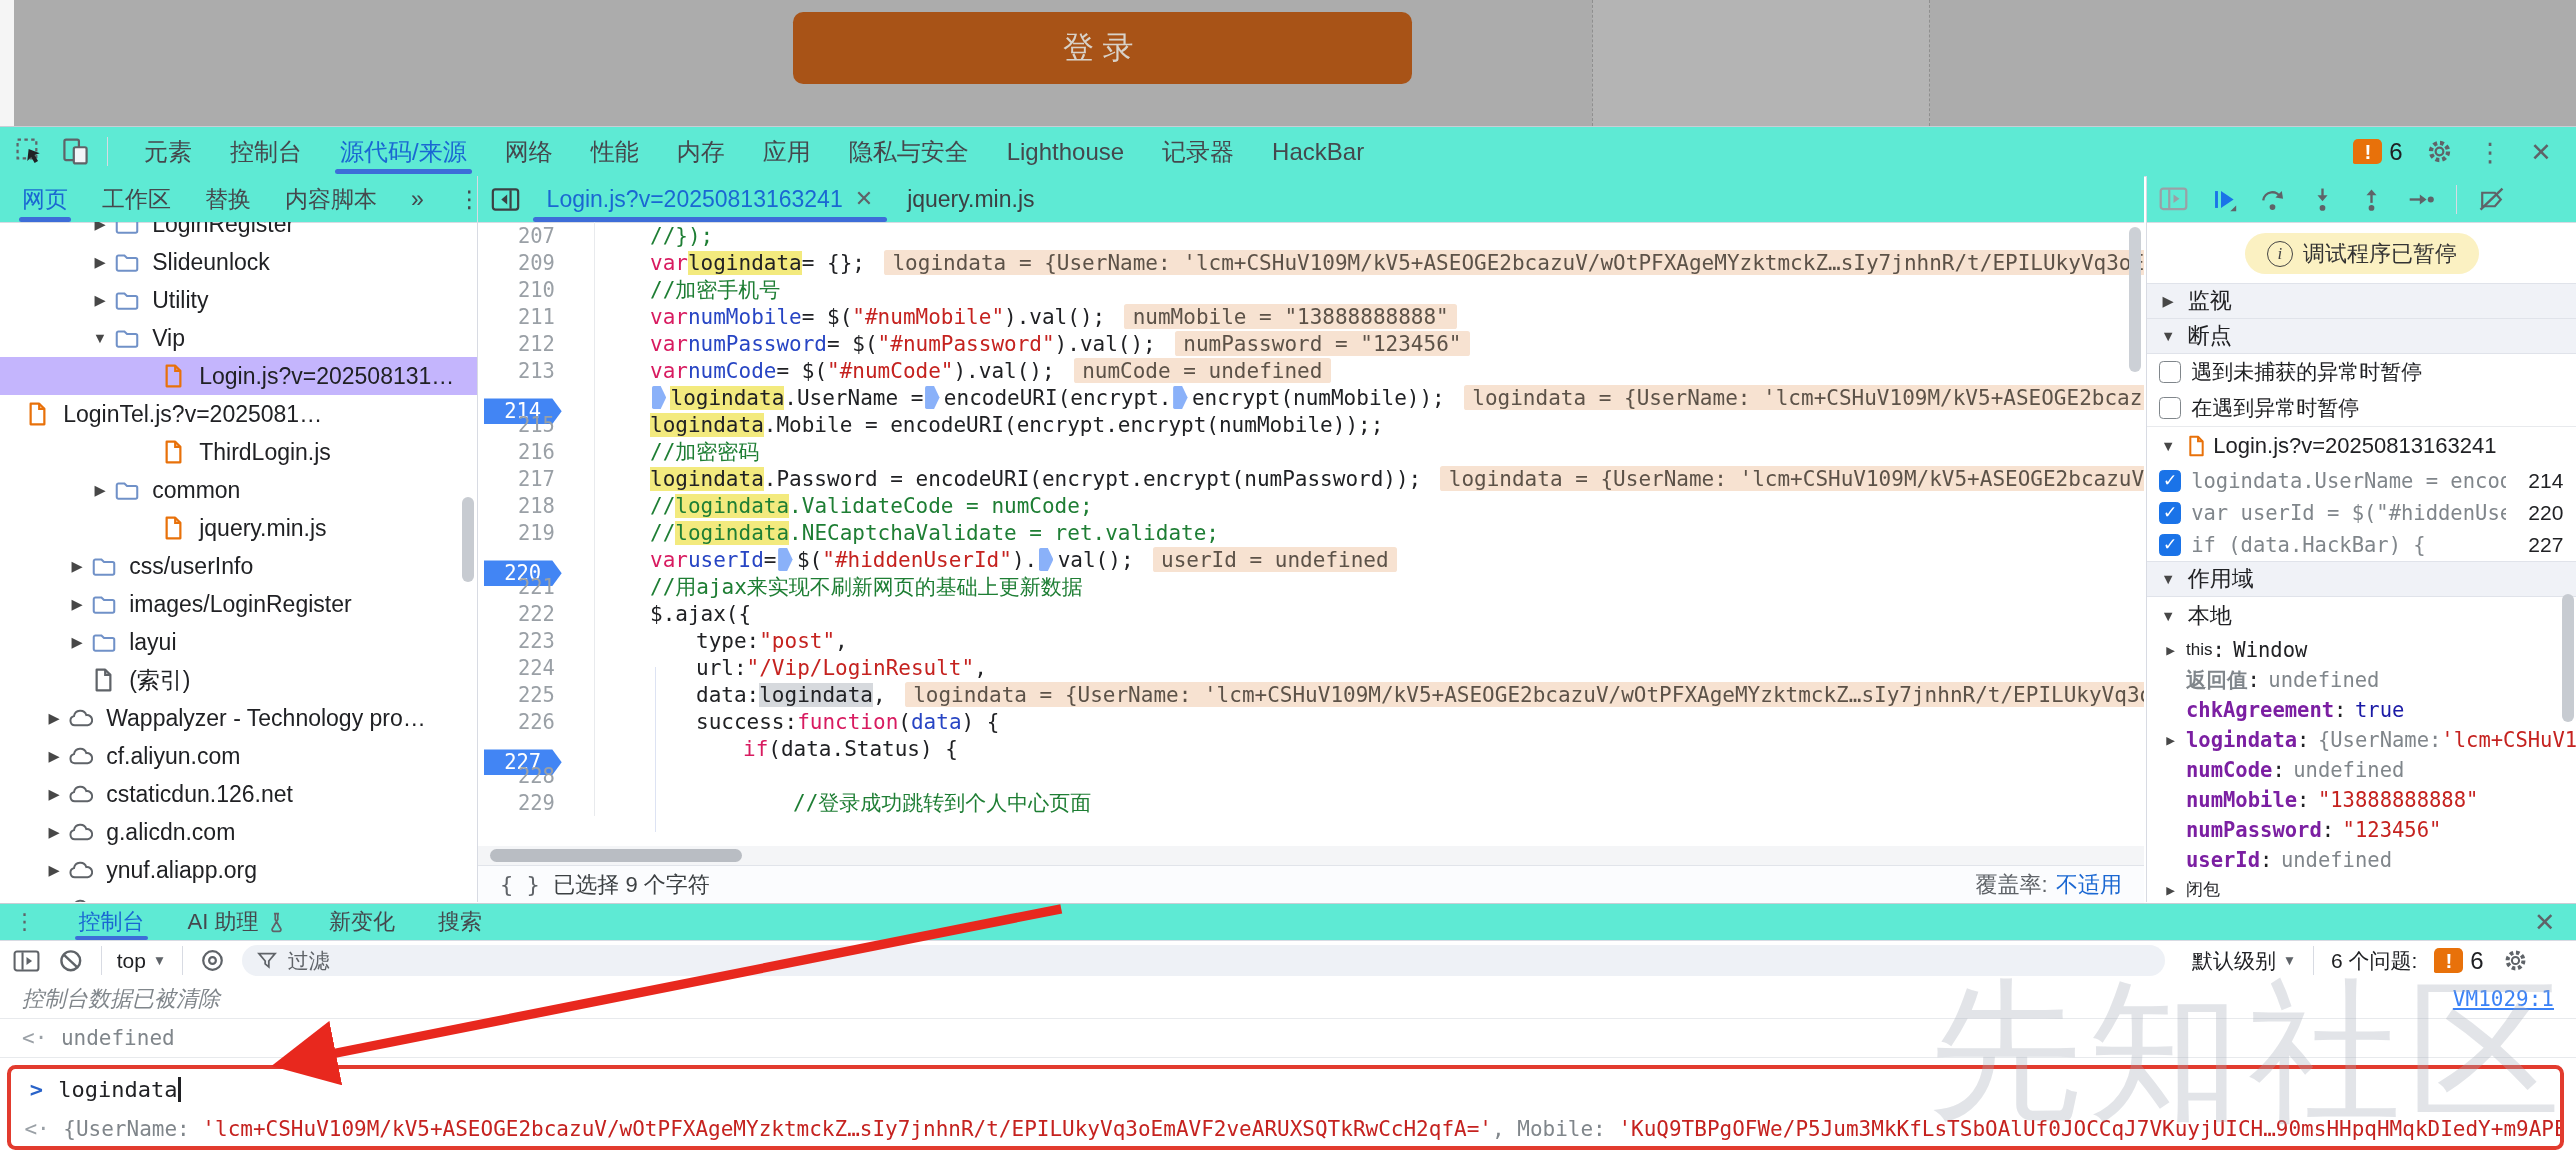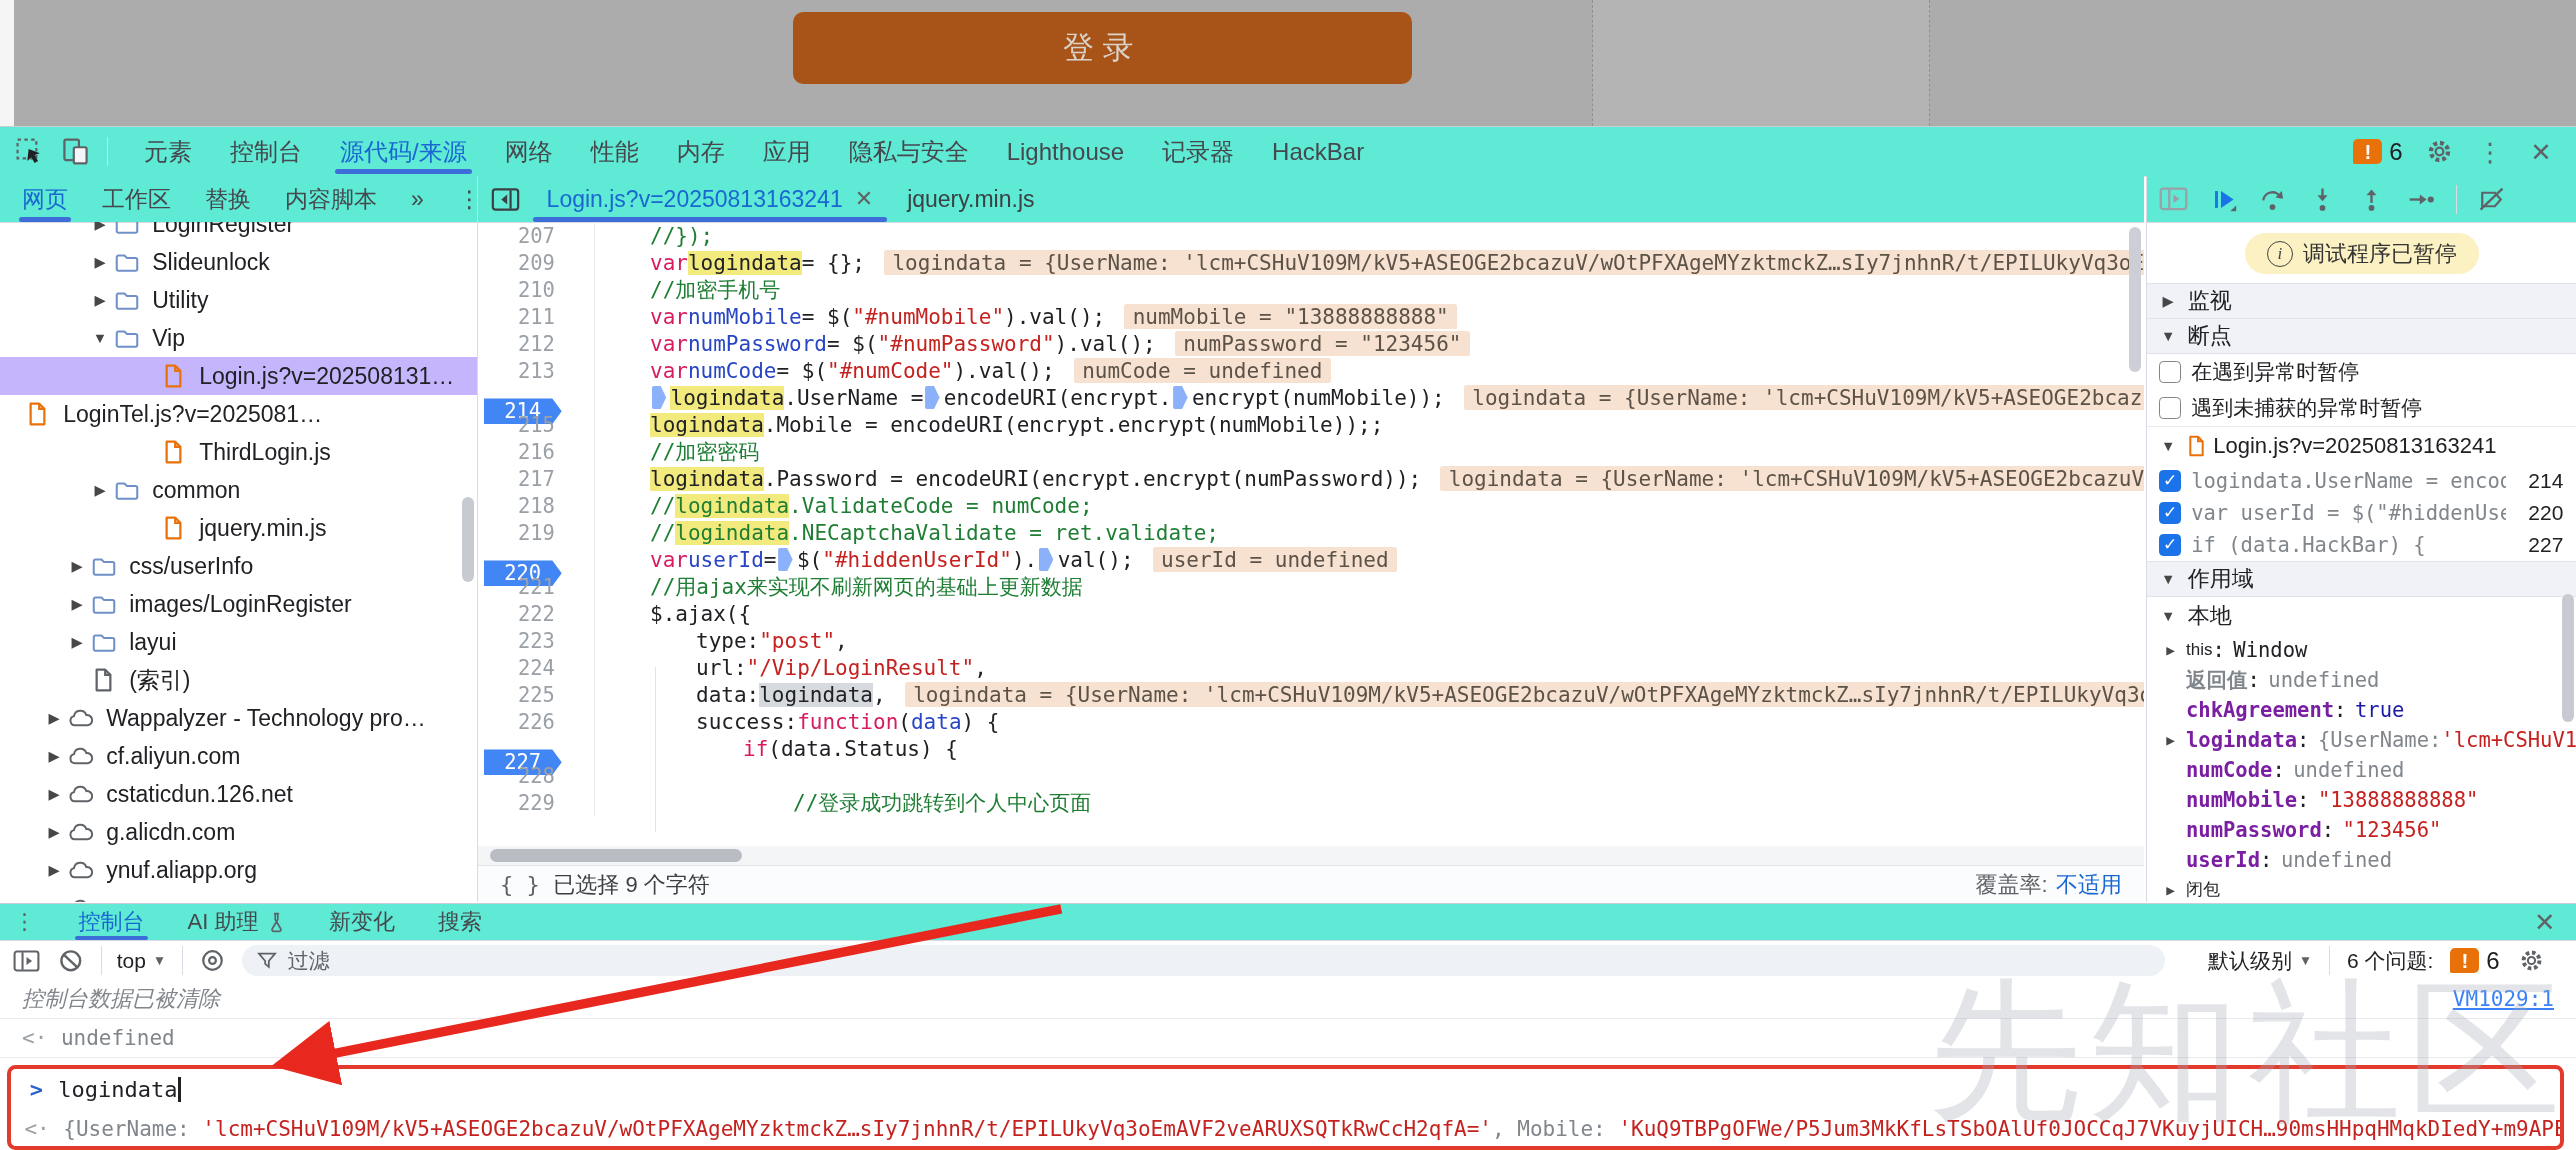--- a/index.html
+++ b/index.html
@@ -114,21 +114,21 @@
   .dr-kebab{color:#5f6368;font-size:22px;}
   .dr-tab{color:#45484d;height:100%;display:flex;align-items:center;gap:8.5px;position:relative;white-space:nowrap;}
   .dr-tab.active{color:#1a67d2;}
   .dr-tab.active::after{content:"";position:absolute;left:-3.4px;right:-3.4px;bottom:0;height:4.3px;background:#3d6dd8;border-radius:3.4px;}
   #dr-close{margin-left:auto;padding-right:20.5px;color:#5f6368;font-size:25.6px;}
   #dr-toolbar{height:39px;background:#fff;border-bottom:0.9px solid #e1e4ea;display:flex;align-items:center;gap:15.3px;padding-left:12px;}
   #ctx-select{display:flex;align-items:center;gap:6.8px;font-size:21px;color:#202124;}
   .caret-down{font-size:13.6px;color:#5f6368;}
   #filter-pill{flex:0 0 auto;width:1909px;height:31px;background:#eef1f6;border-radius:17px;display:flex;align-items:center;gap:10.2px;
        padding-left:13.6px;color:#5f6368;font-size:21px;}
-  #dr-right{display:flex;align-items:center;gap:17px;margin-left:28px;font-size:21px;color:#202124;}
+  #dr-right{display:flex;align-items:center;gap:17px;margin-left:12px;font-size:21px;color:#202124;}
   #dr-messages{position:absolute;left:0;top:76px;width:2576px;height:173px;background:#fff;}
   .msg-row{height:38px;display:flex;align-items:center;border-bottom:0.9px solid #e8eaed;padding:0 22px;font-size:22px;}
   #cleared{color:#80868b;font-style:italic;}
   #vm-link{margin-left:auto;color:#3b82f6;text-decoration:underline;font-family:"DejaVu Sans Mono",monospace;font-size:21px;}
   .ret-arrow{color:#9aa0a6;font-family:"DejaVu Sans Mono",monospace;margin-right:13.6px;font-size:21px;}
   #prev-undef{color:#80868b;font-family:"DejaVu Sans Mono",monospace;font-size:21px;}
   #red-box{position:absolute;left:6.8px;top:85px;width:2557px;height:85px;border:4.3px solid #e23b2e;border-radius:8.5px;box-sizing:border-box;
        background:transparent;z-index:2;}
   #con-input{height:41px;display:flex;align-items:center;padding-left:19px;font-family:"DejaVu Sans Mono",monospace;font-size:22px;}
   #con-input .chev{color:#2963c9;margin-right:15.3px;font-weight:bold;}
@@ -697,25 +697,25 @@
       <div class="rp-h">
         <span class="tri">▶</span>
         <span>监视</span>
       </div>
       <div class="rp-h" style="border-top:none;">
         <span class="tri">▼</span>
         <span>断点</span>
       </div>
       <div class="rp-row">
         <span class="cbx"></span>
-        <span>在遇到异常时暂停</span>
+        <span>遇到未捕获的异常时暂停</span>
       </div>
       <div class="rp-row">
         <span class="cbx"></span>
-        <span>遇到未捕获的异常时暂停</span>
+        <span>在遇到异常时暂停</span>
       </div>
       <div class="grp-h" style="border-top:0.9px solid #e8eaed;">
         <span class="tri">▼</span>
         <svg class="ic" width="17" height="22" viewBox="0 0 22 28">
             <path d="M3 2 h10 l6 6 v18 h-16 z" fill="none" stroke="#e8710a" stroke-width="2.6" stroke-linejoin="round"></path>
             <path d="M13 2 v6 h6" fill="none" stroke="#e8710a" stroke-width="2.6"></path>
           </svg>
         <span>Login.js?v=20250813163241</span>
       </div>
       <div id="bp-list">

